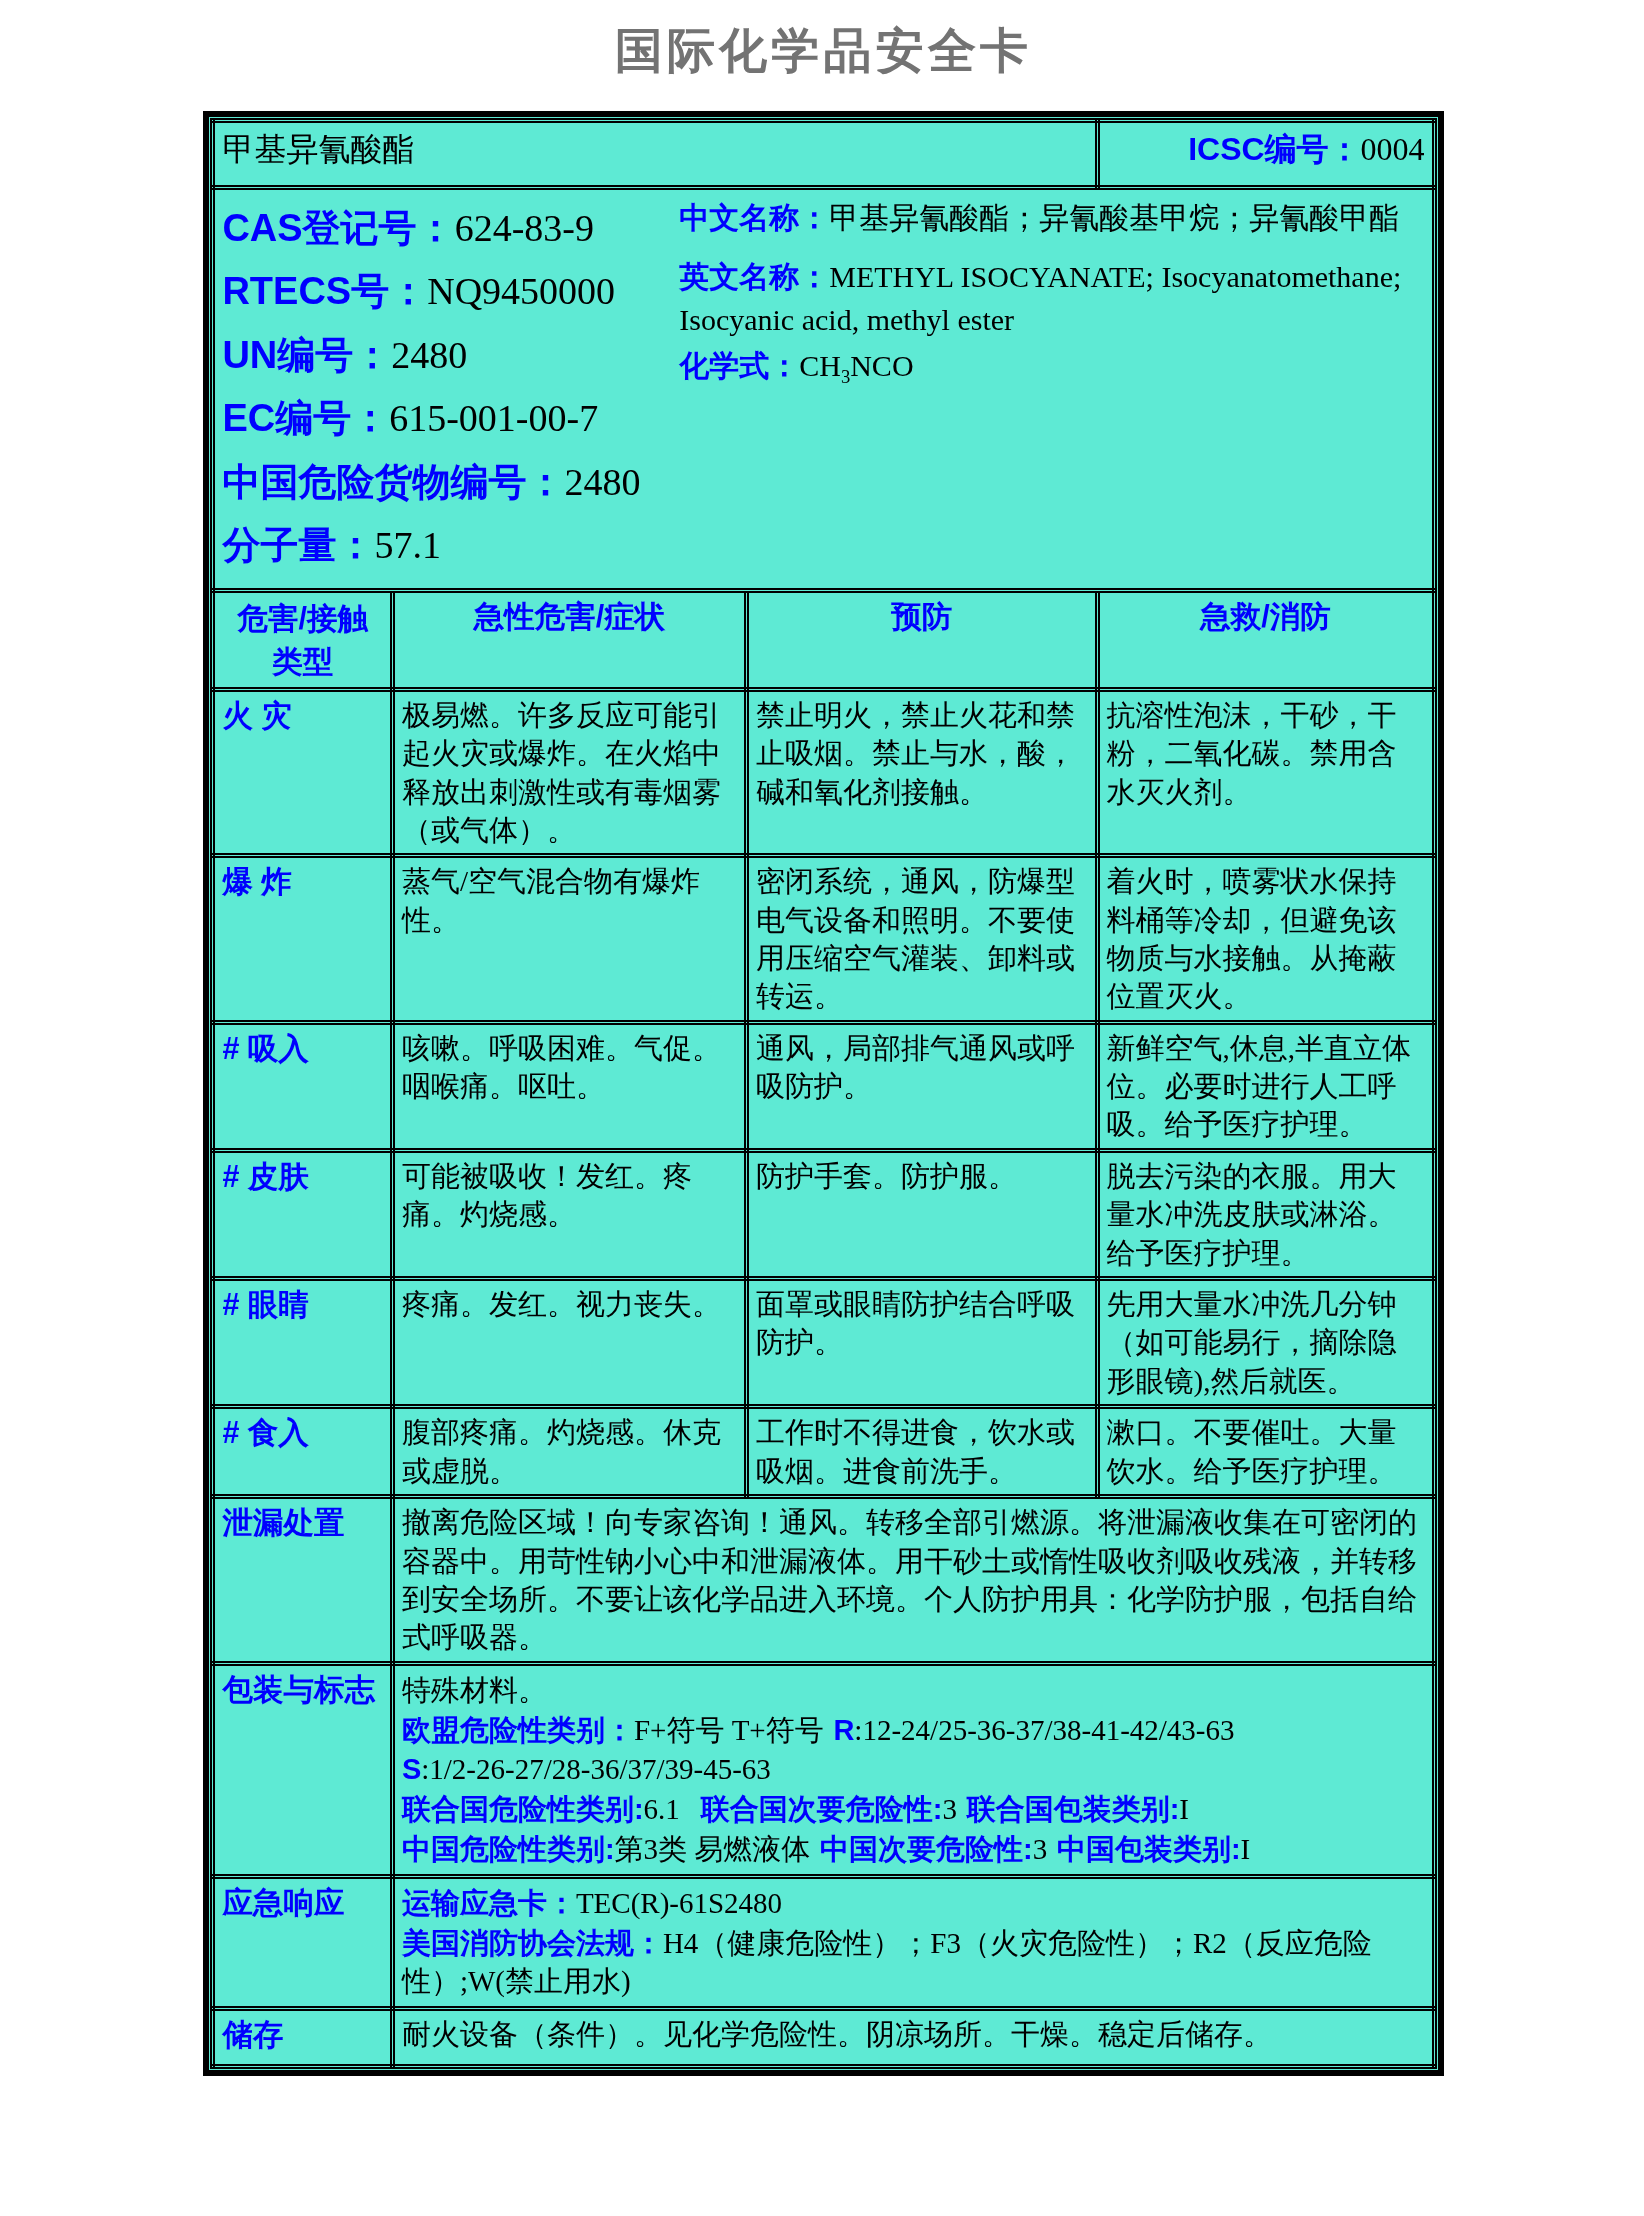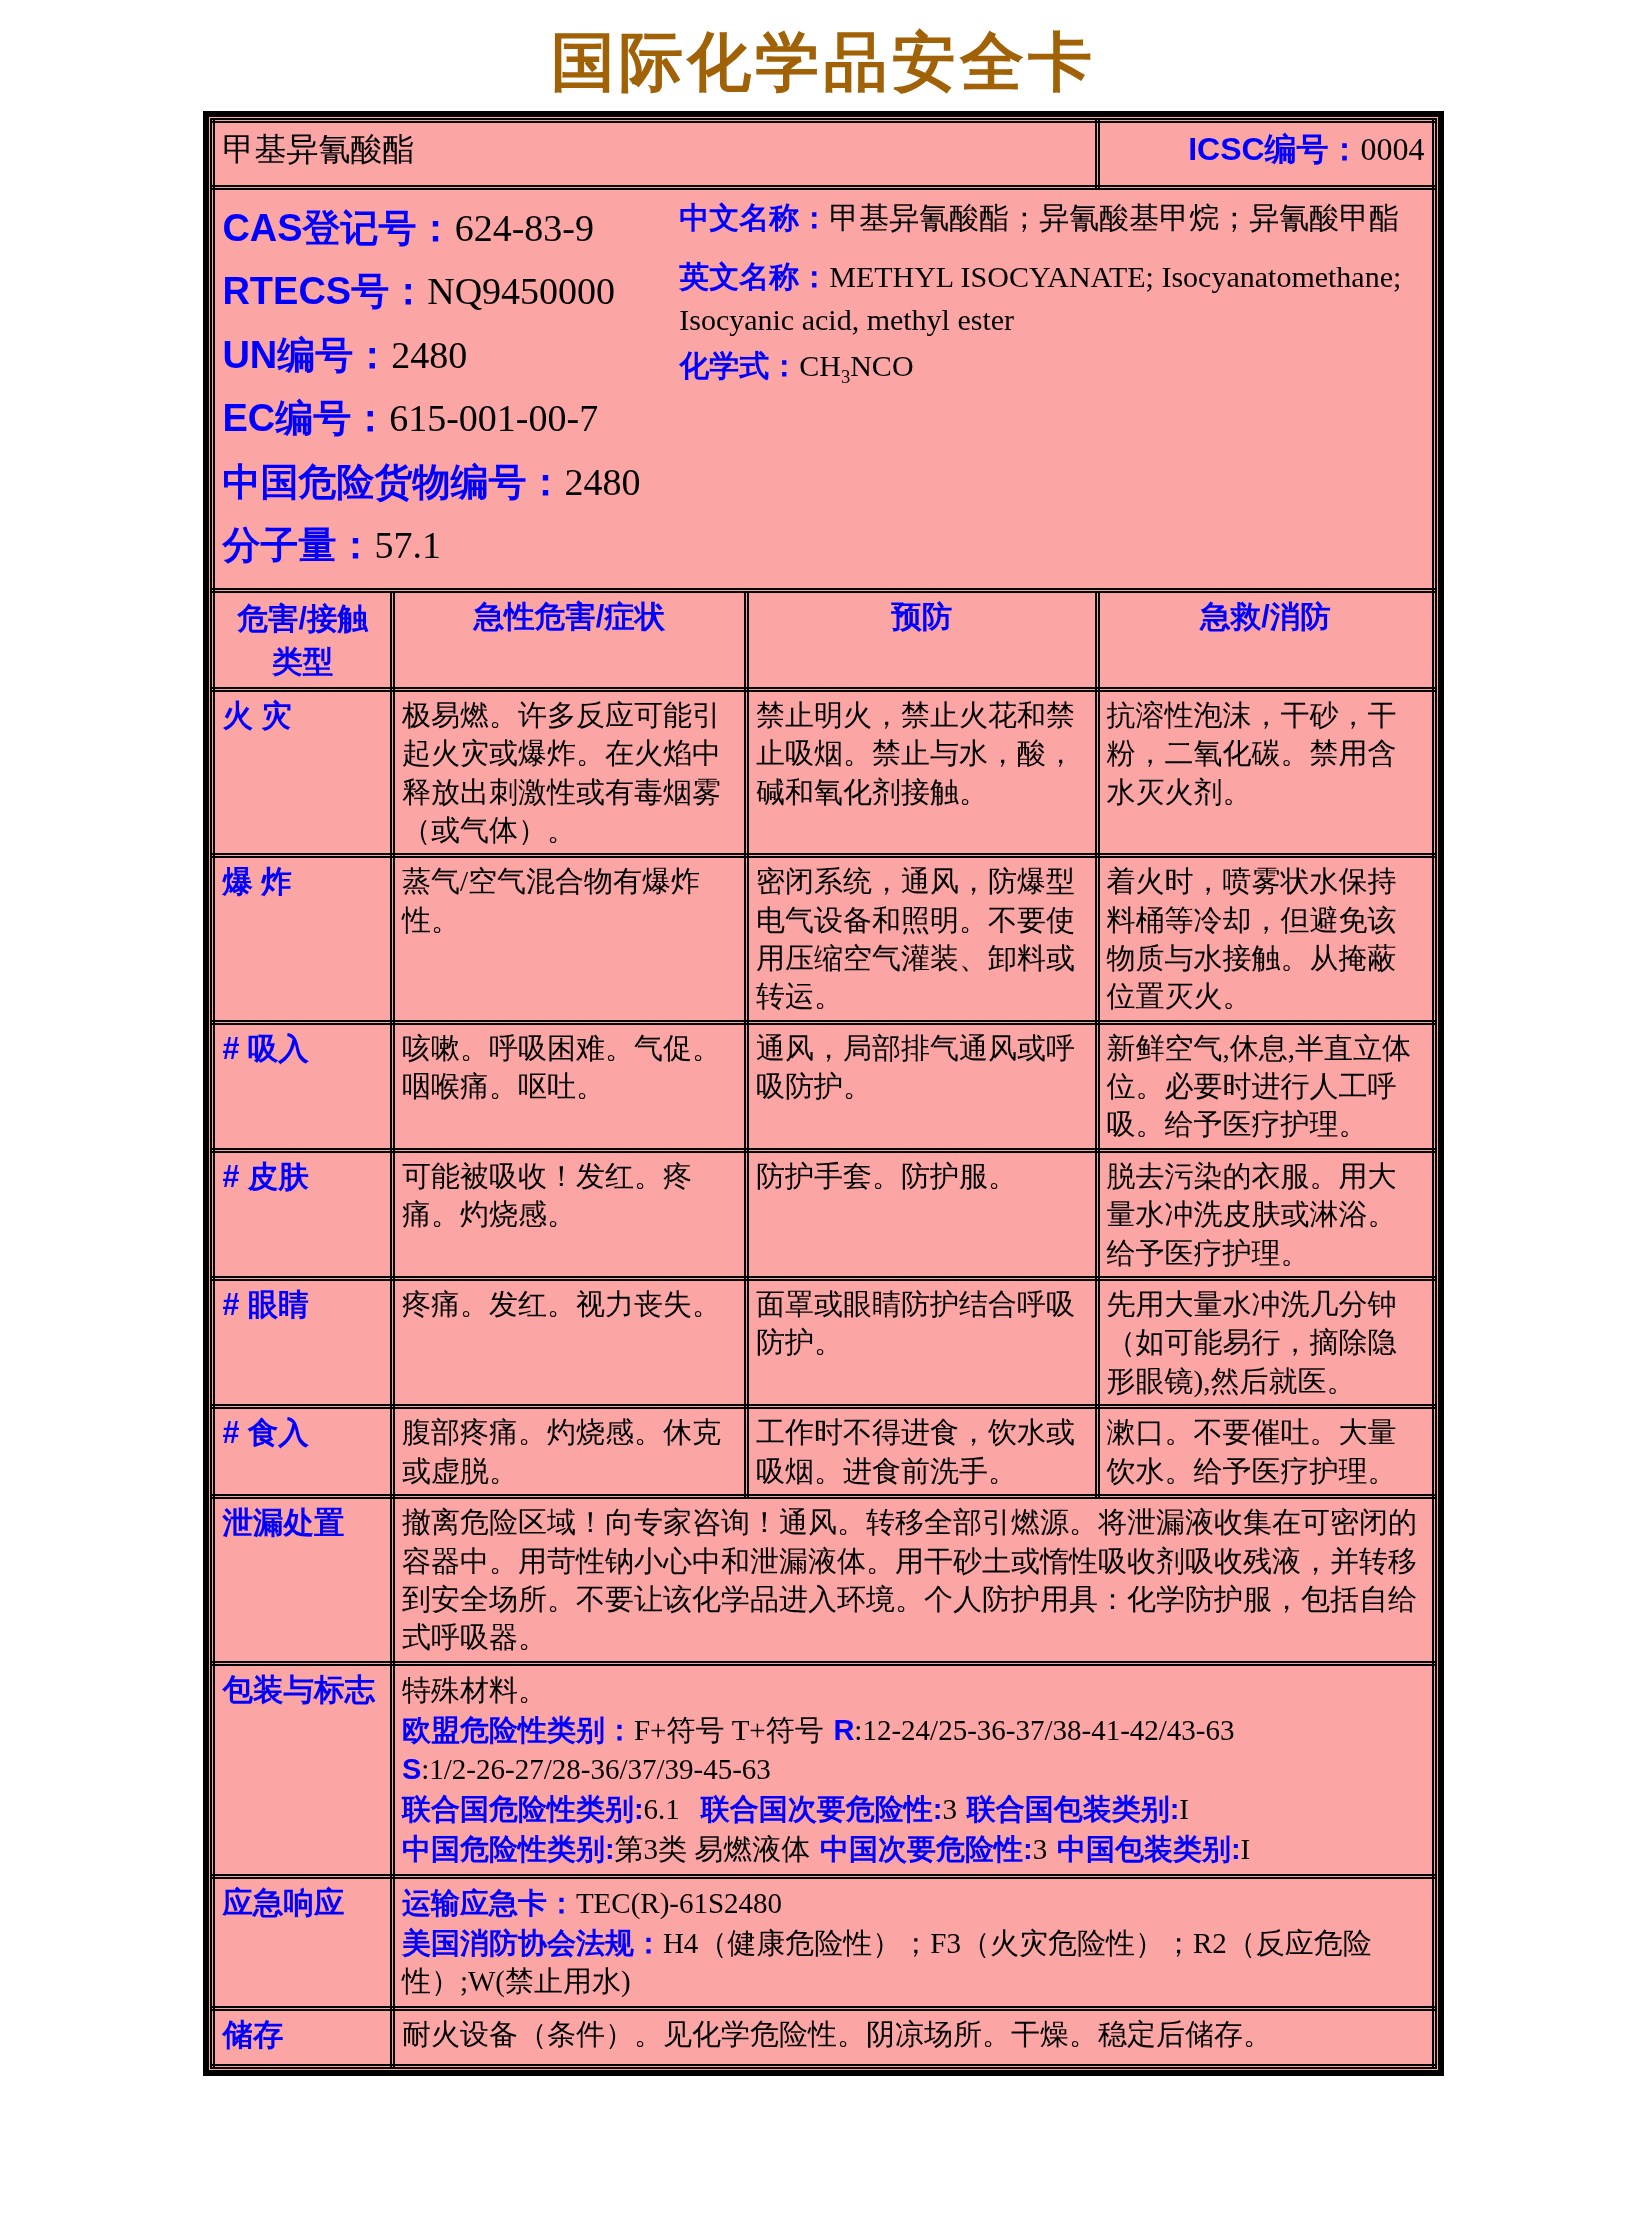--- a/index.html
+++ b/index.html
@@ -5,27 +5,27 @@
   html,body{margin:0;padding:0;background:#fff;}
   body{
     width:1645px;height:2216px;position:relative;
     font-family:"Liberation Serif","DejaVu Serif",serif;
     color:#000;
   }
   .page-title{
     position:absolute;top:19.4px;left:203px;width:1241px;
     text-align:center;
     font-family:Liberation Serif, serif;
-    font-weight:bold;color:#a16207;
-    font-size:64px;letter-spacing:4.2px;white-space:nowrap;
+    font-weight:bold;color:#737373;
+    font-size:48px;letter-spacing:4.2px;white-space:nowrap;
   }
   .card{
     position:absolute;top:111px;left:203px;width:1241px;
     border:6.2px solid #000;padding:1.4px;box-sizing:border-box;
-    background:#fca5a5;
+    background:#5eead4;
   }
   table.main{
     width:100%;border-collapse:collapse;table-layout:fixed;
   }
   table.main td, table.main th{
     border:5.5px double #000;
     vertical-align:top;
     padding:4.2px 7px;
     box-sizing:border-box;
     overflow:hidden;

